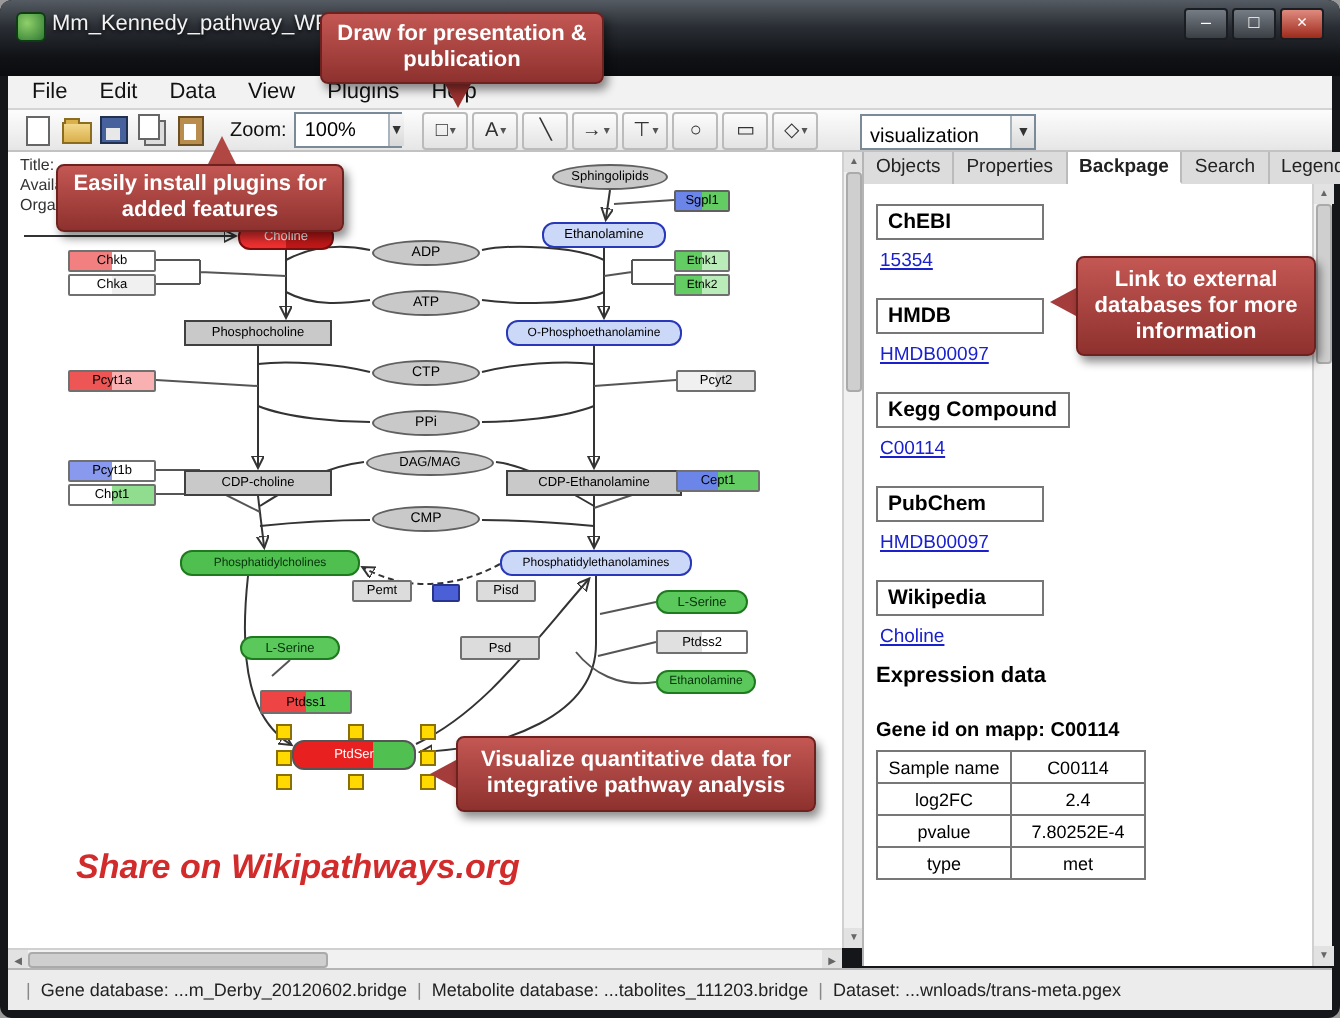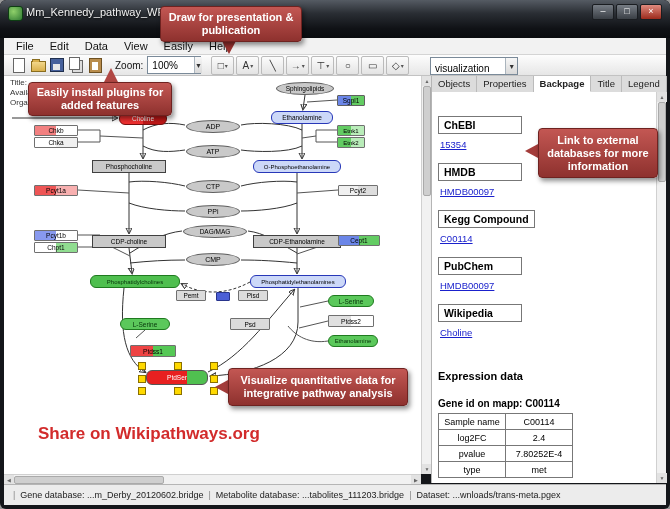--- a/index.html
+++ b/index.html
@@ -67,38 +67,38 @@
   
   .panel{position:absolute;left:431px;top:76px;width:235px;height:407px;background:#ececec;border-left:1px solid #b5b5b5;box-sizing:border-box;}
   .tabs{display:flex;height:16px;background:#e2e2e2;border-bottom:1px solid #aaa;}
   .tab{font-size:9.5px;color:#222;padding:2px 6px 0 6px;border-right:1px solid #bbb;background:#dcdcdc;}
   .tab.active{background:#fff;border-bottom:1px solid #fff;font-weight:bold;}
   .panel-content{position:absolute;left:0;top:16px;right:10px;bottom:0;background:#fff;padding:8px 6px 0 6px;overflow:hidden;}
   .p-scroll{position:absolute;right:0;top:16px;width:10px;bottom:0;background:#f1f1f1;border-left:1px solid #d0d0d0;box-sizing:border-box;}
   .p-thumb{position:absolute;left:1px;top:10px;width:8px;height:80px;background:#cfcfcf;border:1px solid #aaa;border-radius:2px;box-sizing:border-box;}
   .bp-head{min-width:84px;width:max-content;border:1px solid #777;background:#fff;font-weight:bold;font-size:10.5px;
     padding:2px 5px;margin-top:13px;box-sizing:border-box;}
-  .bp-sec:first-child .bp-head{margin-top:16px;}
+  .bp-sec:first-child .bp-head{margin-top:2px;}
   .bp-link{display:block;margin:5px 0 0 2px;font-size:9.5px;color:#1a21cc;text-decoration:underline;width:max-content;}
   .bp-plain{display:block;margin:5px 0 0 2px;font-size:9.5px;color:#111;}
-  .bp-title{font-weight:bold;font-size:11px;margin-top:32px;}
+  .bp-title{font-weight:bold;font-size:11px;margin-top:8px;}
   .bp-geneid{font-weight:bold;font-size:10px;margin-top:16px;}
   table.exp{border-collapse:collapse;margin-top:4px;}
   table.exp td{border:1px solid #777;font-size:9px;padding:2px 4px;text-align:center;min-width:58px;height:11px;}
   
   .statusbar{position:absolute;left:4px;top:484px;width:662px;height:21px;background:#ececec;border-top:1px solid #b5b5b5;
     display:flex;align-items:center;font-size:9px;color:#222;padding-left:4px;box-sizing:border-box;white-space:nowrap;overflow:hidden;}
   .sb-sep{color:#888;margin:0 5px;}
   
   .callout{position:absolute;z-index:50;background:linear-gradient(180deg,#c35753,#8e312e);border:1px solid #6e2220;
     border-radius:4px;color:#fff;font-weight:bold;font-size:11px;text-align:center;
     display:flex;align-items:center;justify-content:center;padding:4px 6px;box-sizing:border-box;
     box-shadow:2px 3px 5px rgba(0,0,0,0.45);line-height:13px;}
   .tail{position:absolute;width:0;height:0;z-index:49;}
-  .share{position:absolute;z-index:50;color:#d22b2b;font-size:17px;font-weight:bold;}
+  .share{position:absolute;z-index:50;color:#d22b2b;font-size:17px;font-weight:bold;font-style:italic;}
 </style>
 </head>
 <body>
 
 <div class="screen">
 
   <div class="titlebar">
     <div class="app-icon"></div>
     <div class="title-text">Mm_Kennedy_pathway_WP1771_45176.gpml</div>
     <div class="winbtns">
@@ -106,21 +106,21 @@
       <div class="wb">□</div>
       <div class="wb close">×</div>
     </div>
   </div>
 
   <div class="menubar">
     <span class="menu-item">File</span>
     <span class="menu-item">Edit</span>
     <span class="menu-item">Data</span>
     <span class="menu-item">View</span>
-    <span class="menu-item">Easily</span>
+    <span class="menu-item">Plugins</span>
     <span class="menu-item">Help</span>
   </div>
 
   <div class="toolbar">
     <div class="tb-ico">
         <div class="ico-page"></div>
       </div>
     <div class="tb-ico">
         <div class="ico-folder"></div>
       </div>
@@ -345,21 +345,21 @@
     <div class="sb-btn" style="left:0;">◀</div>
     <div class="h-thumb"></div>
     <div class="sb-btn" style="right:0;">▶</div>
   </div>
 
   <div class="panel">
     <div class="tabs">
       <span class="tab">Objects</span>
       <span class="tab">Properties</span>
       <span class="tab active">Backpage</span>
-      <span class="tab">Title</span>
+      <span class="tab">Search</span>
       <span class="tab">Legend</span>
     </div>
     <div class="panel-content">
       <div class="bp-sec">
         <div class="bp-head">ChEBI</div>
         <a class="bp-link">15354</a>
       </div>
       <div class="bp-sec">
         <div class="bp-head">HMDB</div>
         <a class="bp-link">HMDB00097</a>

